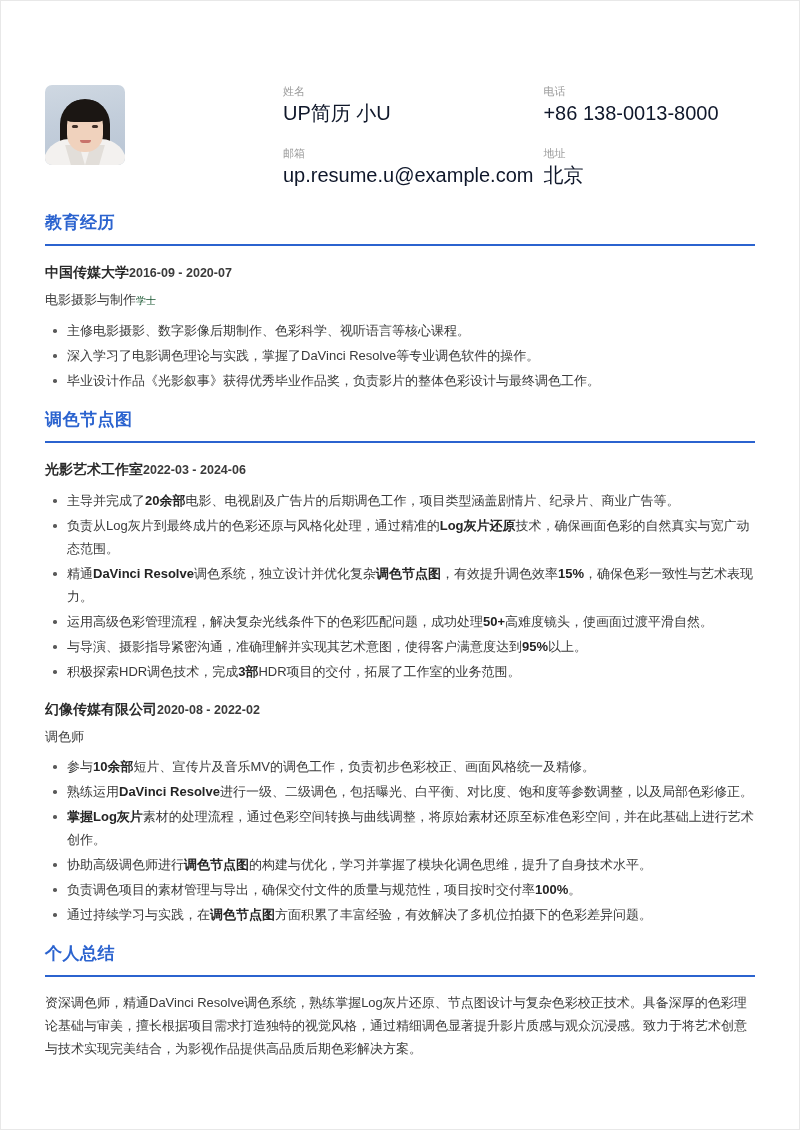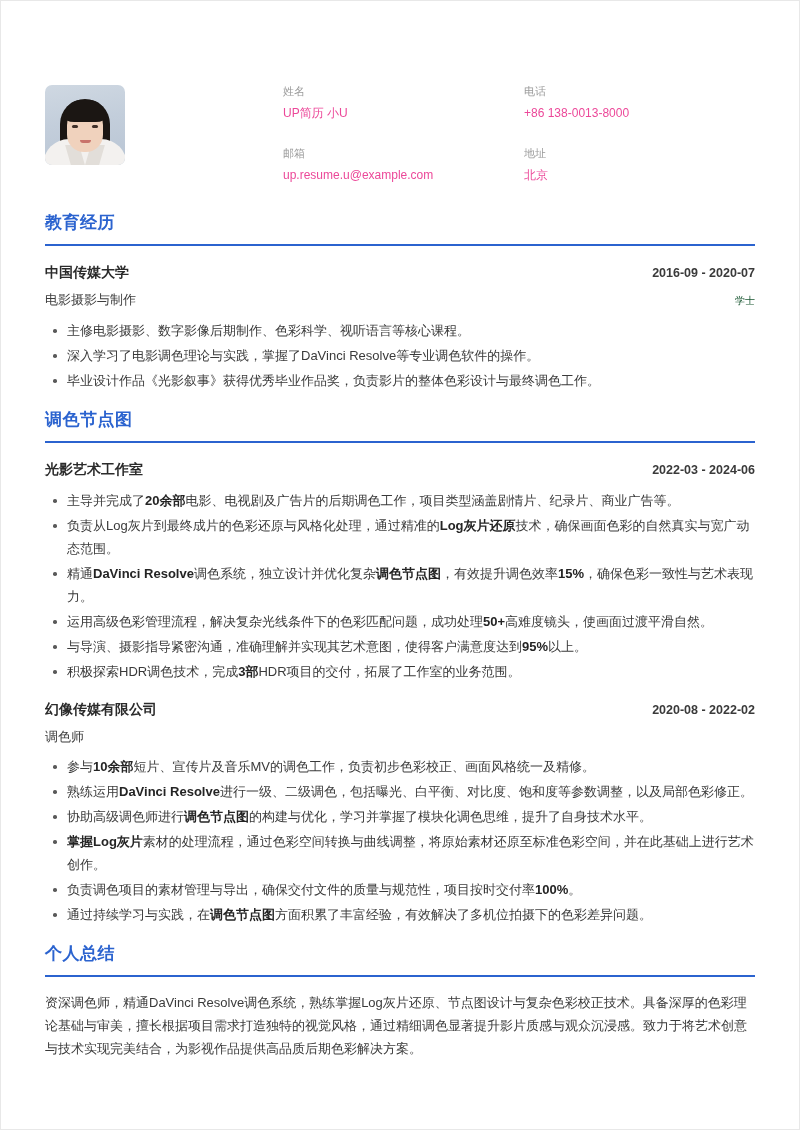--- a/index.html
+++ b/index.html
@@ -134,22 +134,22 @@
     padding-left: 158px;
     padding-top: 0px;
   }
   .field-label {
     font-size: 11px;
     color: #9a9a9a;
     line-height: 16px;
     margin-bottom: 4px;
   }
   .field-value {
-    font-size: 12px;
-    color: #ec4899;
+    font-size: 20px;
+    color: #0f172a;
     line-height: 20px;
   }
 
   
   .section {
     margin-top: 16px;
   }
   .section-title {
     font-size: 17px;
     font-weight: bold;
@@ -162,21 +162,20 @@
     background: #2b63cf;
     margin-top: 9px;
   }
 
   .entry {
     margin-top: 16px;
   }
   .entry-row {
     display: flex;
     align-items: baseline;
-    justify-content: space-between;
   }
   .entry-org {
     font-size: 14px;
     font-weight: bold;
     color: #2b2b2b;
     line-height: 20px;
   }
   .entry-date {
     font-size: 12.5px;
     color: #3a3a3a;
@@ -321,22 +320,22 @@
               <div class="entry-org">幻像传媒有限公司</div>
               <div class="entry-date">2020-08 - 2022-02</div>
             </div>
             <div class="entry-row sub">
               <div class="entry-role">调色师</div>
               <div class="entry-extra"></div>
             </div>
             <ul class="bullets">
               <li>参与<b>10余部</b>短片、宣传片及音乐MV的调色工作，负责初步色彩校正、画面风格统一及精修。</li>
               <li>熟练运用<b>DaVinci Resolve</b>进行一级、二级调色，包括曝光、白平衡、对比度、饱和度等参数调整，以及局部色彩修正。</li>
+              <li><b>掌握</b><b>Log灰片</b>素材的处理流程，通过色彩空间转换与曲线调整，将原始素材还原至标准色彩空间，并在此基础上进行艺术创作。</li>
               <li>协助高级调色师进行<b>调色节点图</b>的构建与优化，学习并掌握了模块化调色思维，提升了自身技术水平。</li>
-              <li><b>掌握</b><b>Log灰片</b>素材的处理流程，通过色彩空间转换与曲线调整，将原始素材还原至标准色彩空间，并在此基础上进行艺术创作。</li>
               <li>负责调色项目的素材管理与导出，确保交付文件的质量与规范性，项目按时交付率<b>100%</b>。</li>
               <li>通过持续学习与实践，在<b>调色节点图</b>方面积累了丰富经验，有效解决了多机位拍摄下的色彩差异问题。</li>
             </ul>
           </div>
         </div>
     </div>
 
     <div class="section">
       <div class="section-title">个人总结</div>
       <div class="section-rule"></div>

